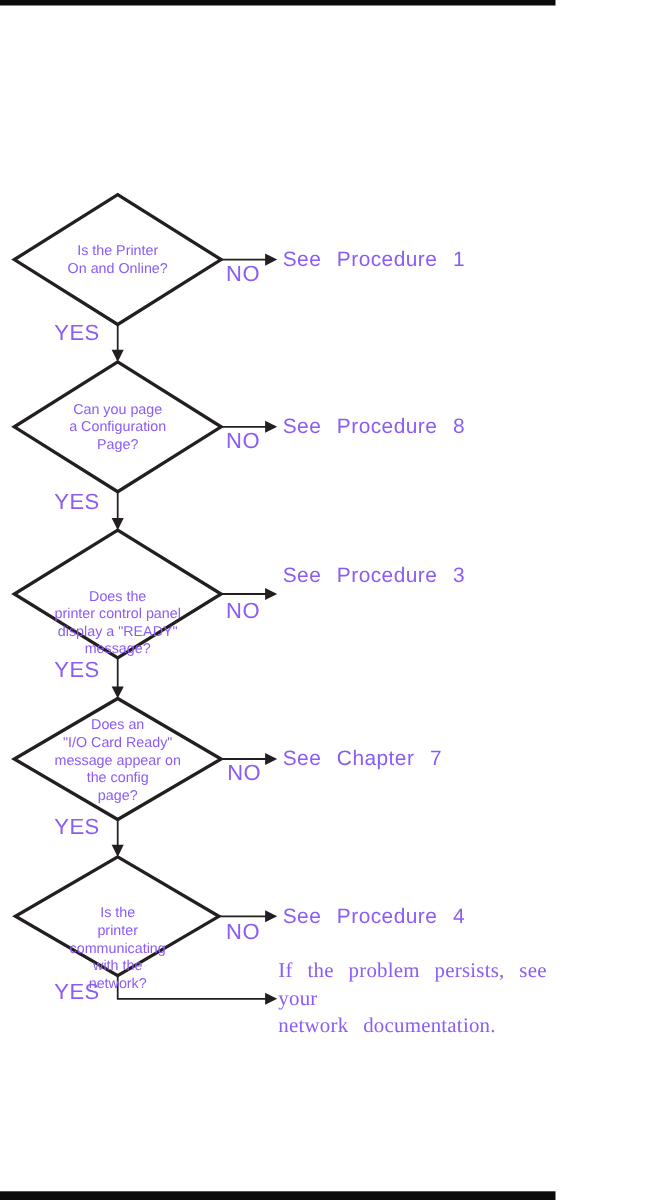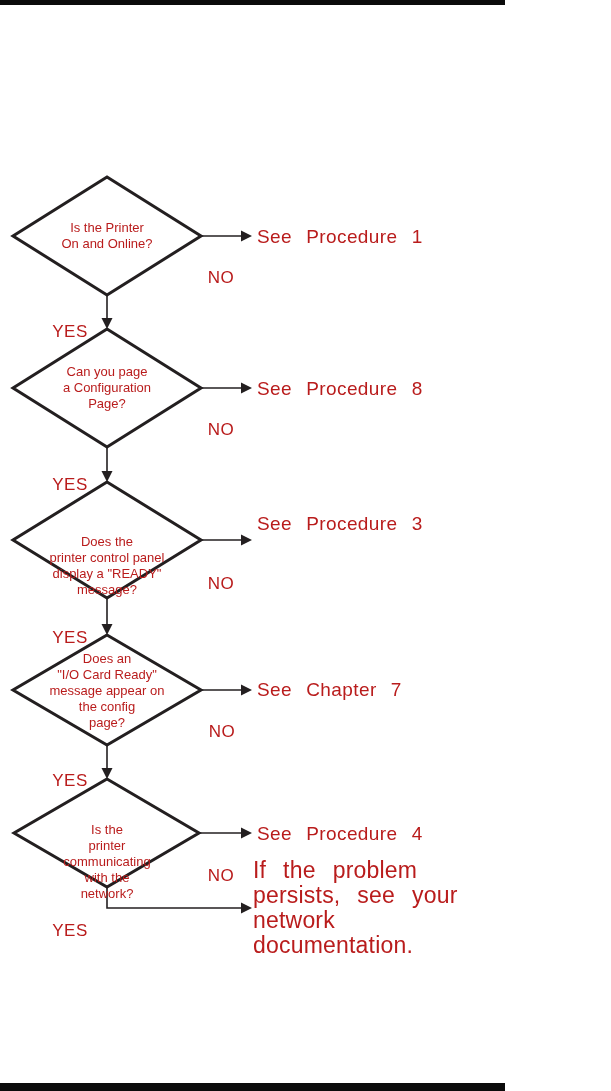--- a/index.html
+++ b/index.html
@@ -1,49 +1,50 @@
 <!DOCTYPE html>
 <html><head>
 <meta charset="utf-8">
 <style>
   html,body{margin:0;padding:0;background:#ffffff;}
   .page{
     position:relative;
     width:505px;height:1091px;
     background:#ffffff;
     font-family:"Liberation Sans", sans-serif;
-    color:#b91c1c;
+    color:#8b5cf6;
     overflow:hidden;
   }
   .rule{position:absolute;left:0;width:611px;background:#0b0b0b;}
   .rule-top{top:0;height:5px;}
   .rule-bottom{top:1083px;height:8px;}
   svg.canvas{position:absolute;left:0;top:0;width:611px;height:1091px;}
   .diamond{fill:#ffffff;stroke:#231f20;stroke-width:3;stroke-linejoin:miter;}
   .aline{stroke:#231f20;stroke-width:1.6;fill:none;}
   .ahead{fill:#231f20;stroke:none;}
   .q-label{
     position:absolute;transform:translate(-50%,-50%);
     width:180px;text-align:center;
     font-size:13px;line-height:16px;
     white-space:pre-line;
   }
   .yn-label{
     position:absolute;transform:translate(-50%,-50%);
-    font-size:17px;letter-spacing:0.5px;margin-top:28px;
+    font-size:20px;letter-spacing:0.5px;
   }
   .result-label{
     position:absolute;transform:translateY(-50%);
     font-size:19px;letter-spacing:0.4px;word-spacing:0.45em;
     white-space:nowrap;
   }
   .final-label{
     position:absolute;transform:translateY(-50%);
-    font-size:23px;line-height:25px;letter-spacing:0.2px;word-spacing:0.45em;
+    font-size:19px;line-height:25px;letter-spacing:0.2px;word-spacing:0.45em;
     white-space:pre-line;
+    font-family:Liberation Serif, serif;
   }
 </style>
 </head>
 <body>
 
 <div class="page">
 
   <div class="rule rule-top"></div>
   <div class="rule rule-bottom"></div>
 

